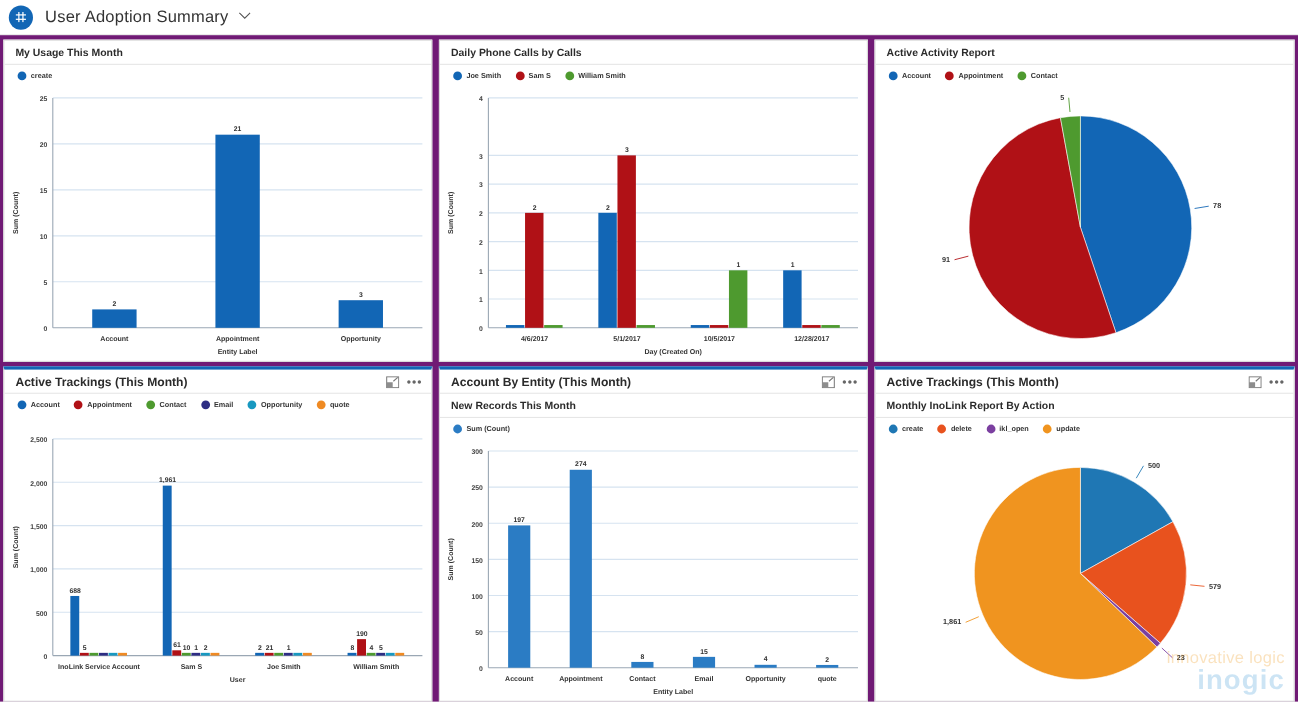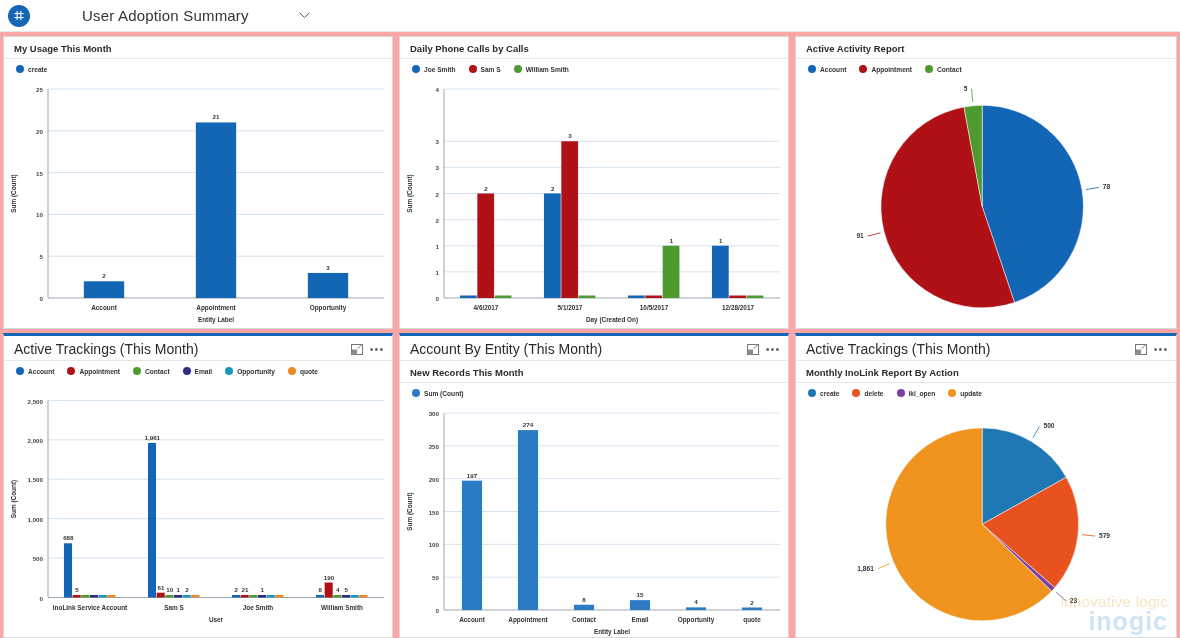--- a/index.html
+++ b/index.html
@@ -11,21 +11,20 @@
   }
 
   
   .appbar {
     height: 32px;
     display: flex;
     align-items: center;
     padding: 0 0 0 8px;
     background: #ffffff;
     border-bottom: 1px solid #e8e8e8;
-    gap: 41px;
   }
   .app-logo {
     width: 22px; height: 22px;
     border-radius: 50%;
     background: #1266b5;
     display: flex; align-items: center; justify-content: center;
     color: #ffffff;
     font-size: 12px;
     line-height: 1;
     flex: 0 0 auto;
@@ -45,21 +44,21 @@
   }
 
   
   .grid {
     width: 1180px;
     height: 606px;
     display: grid;
     grid-template-columns: 396px 396px 388px;
     grid-template-rows: 297px 309px;
     gap: 0;
-    background: #fca5a5;
+    background: #701a75;
     padding: 2px 0 0 0;
   }
   .tile {
     background: #ffffff;
     border: 1px solid #d9d9d9;
     margin: 2px 3px;
     position: relative;
     display: flex;
     flex-direction: column;
     overflow: hidden;
@@ -67,22 +66,22 @@
   .tile.accent { border-top: 3px solid #1266b5; }
 
   .tile-head {
     display: flex;
     align-items: center;
     padding: 5px 8px 3px 10px;
     border-bottom: 1px solid #e6e6e6;
     flex: 0 0 auto;
   }
   .tile-head .t {
-    font-size: 14px;
-    font-weight: normal;
+    font-size: 11px;
+    font-weight: bold;
     color: #2b2b2b;
     white-space: nowrap;
   }
   .tile-head .spacer { flex: 1 1 auto; }
   .icon-btn {
     width: 14px; height: 13px;
     margin-left: 6px;
     display: flex; align-items: center; justify-content: center;
     color: #555;
   }

